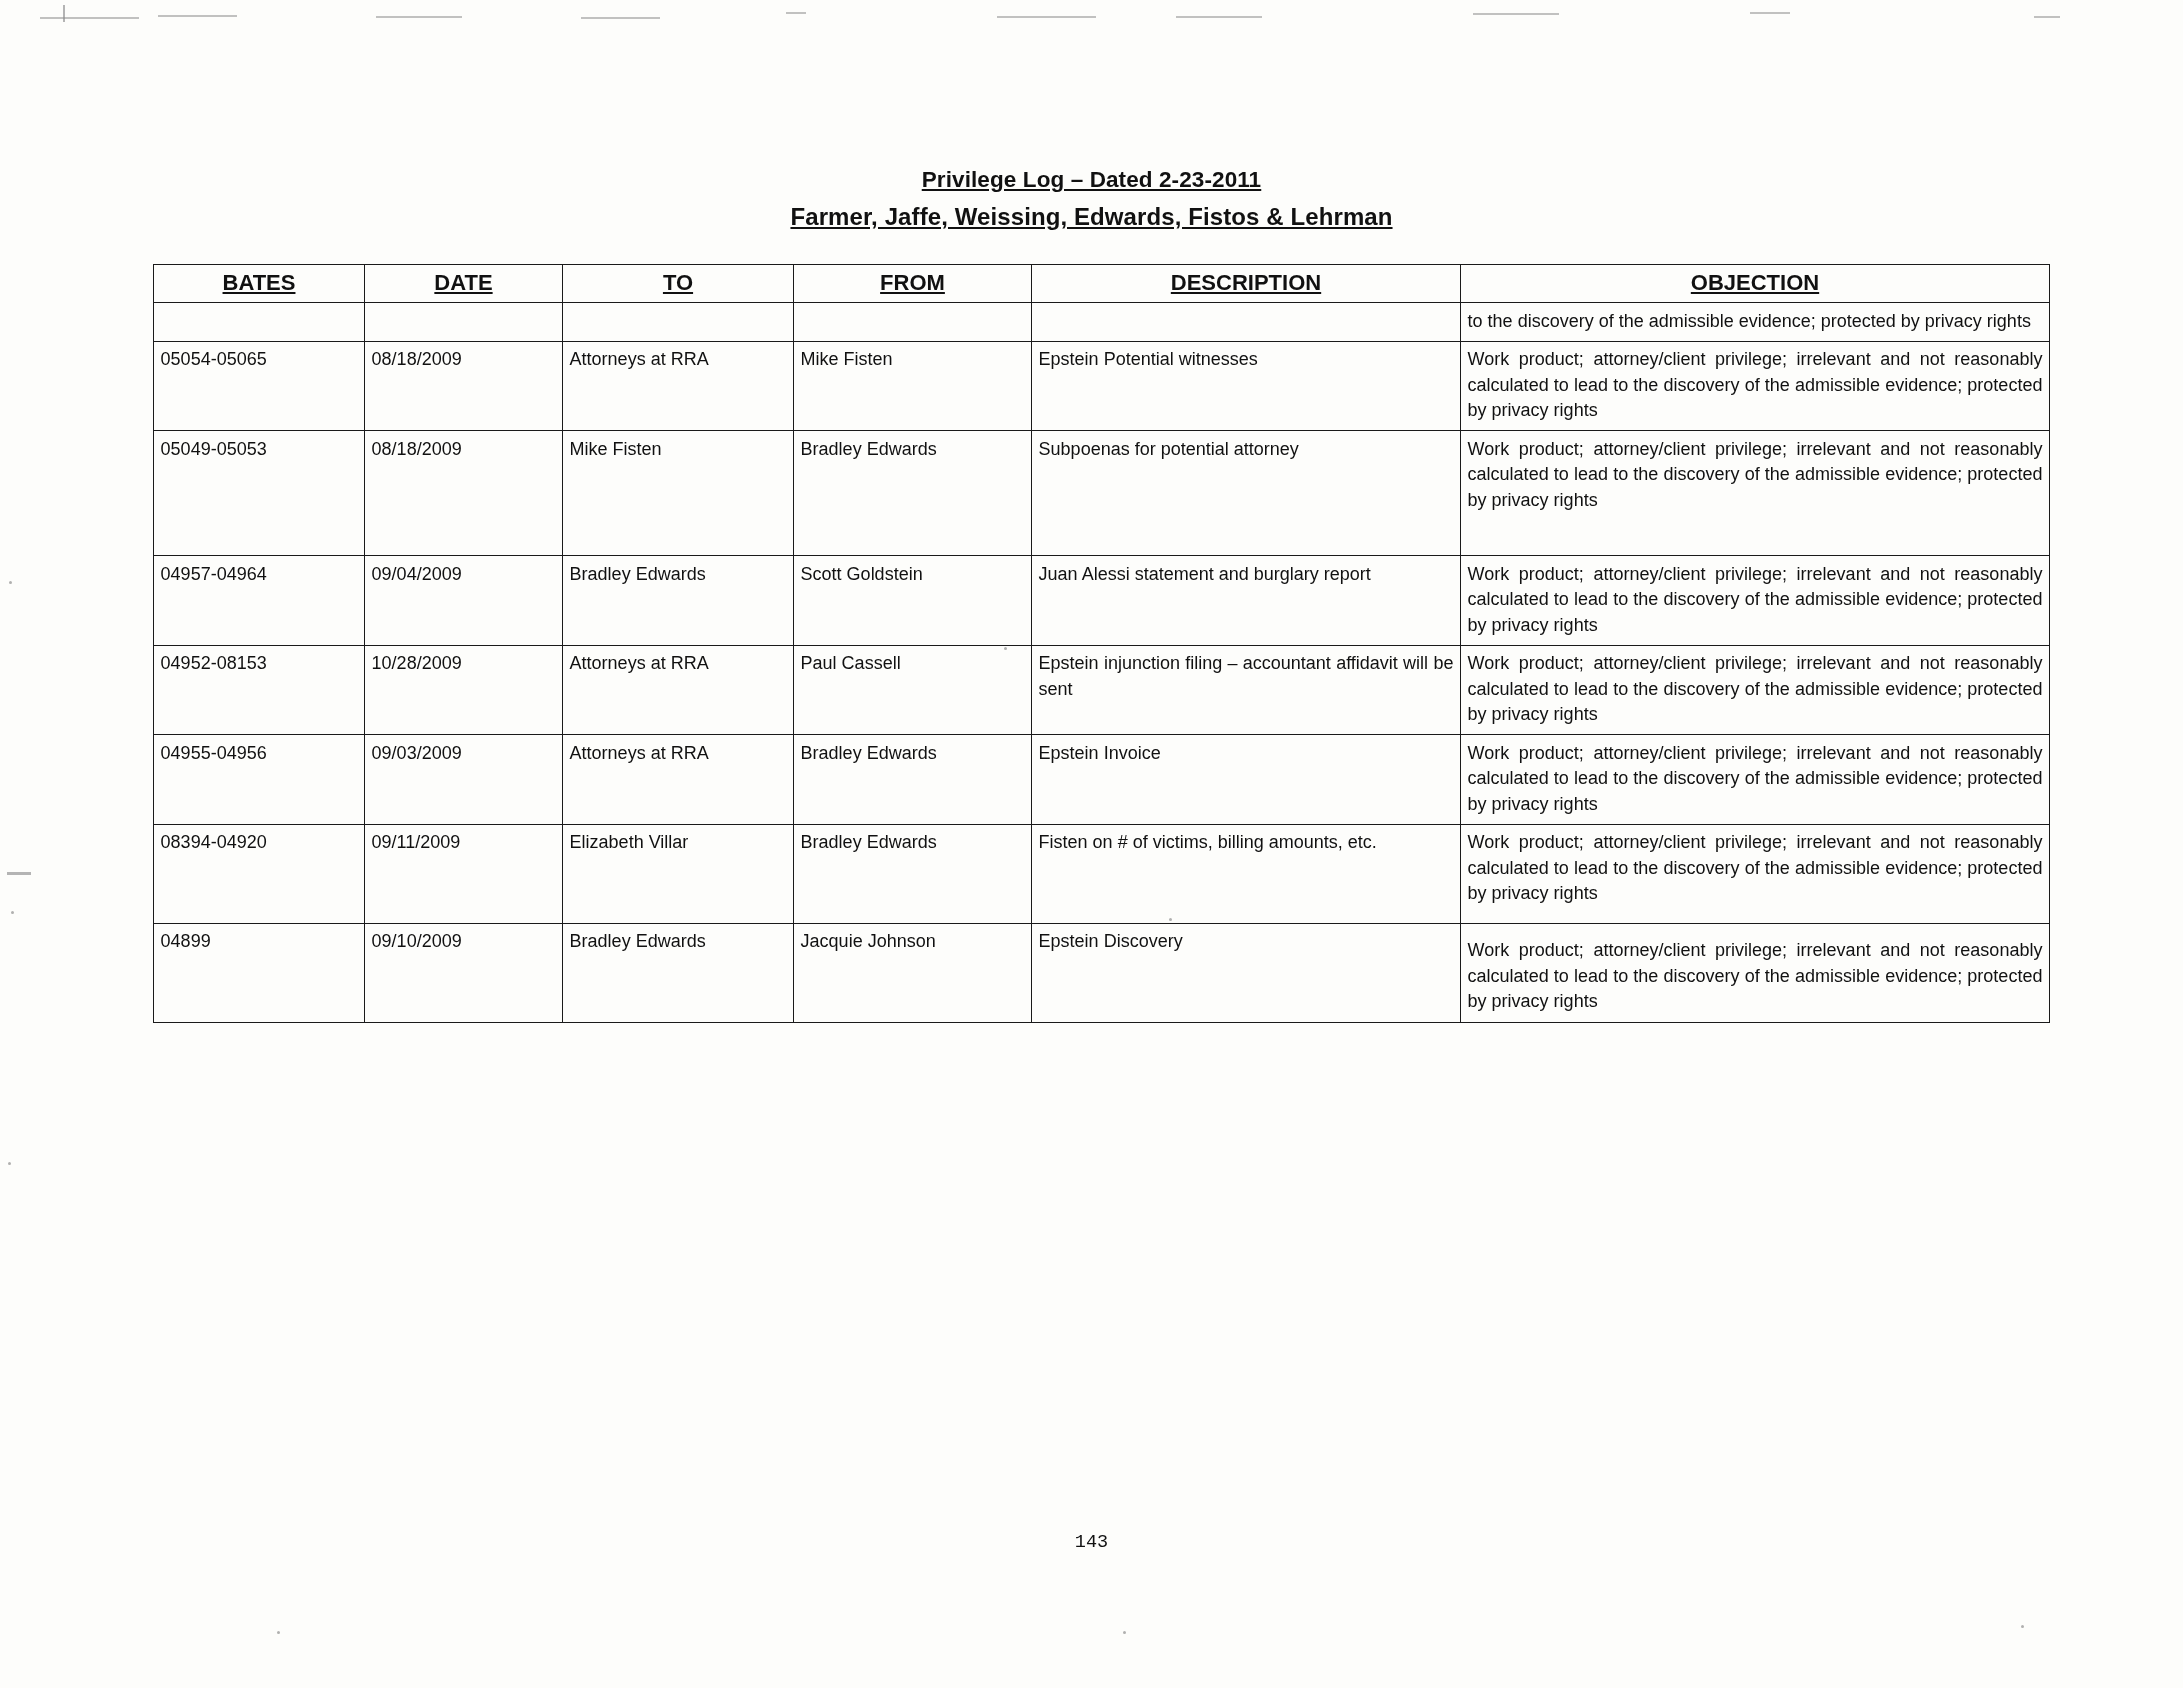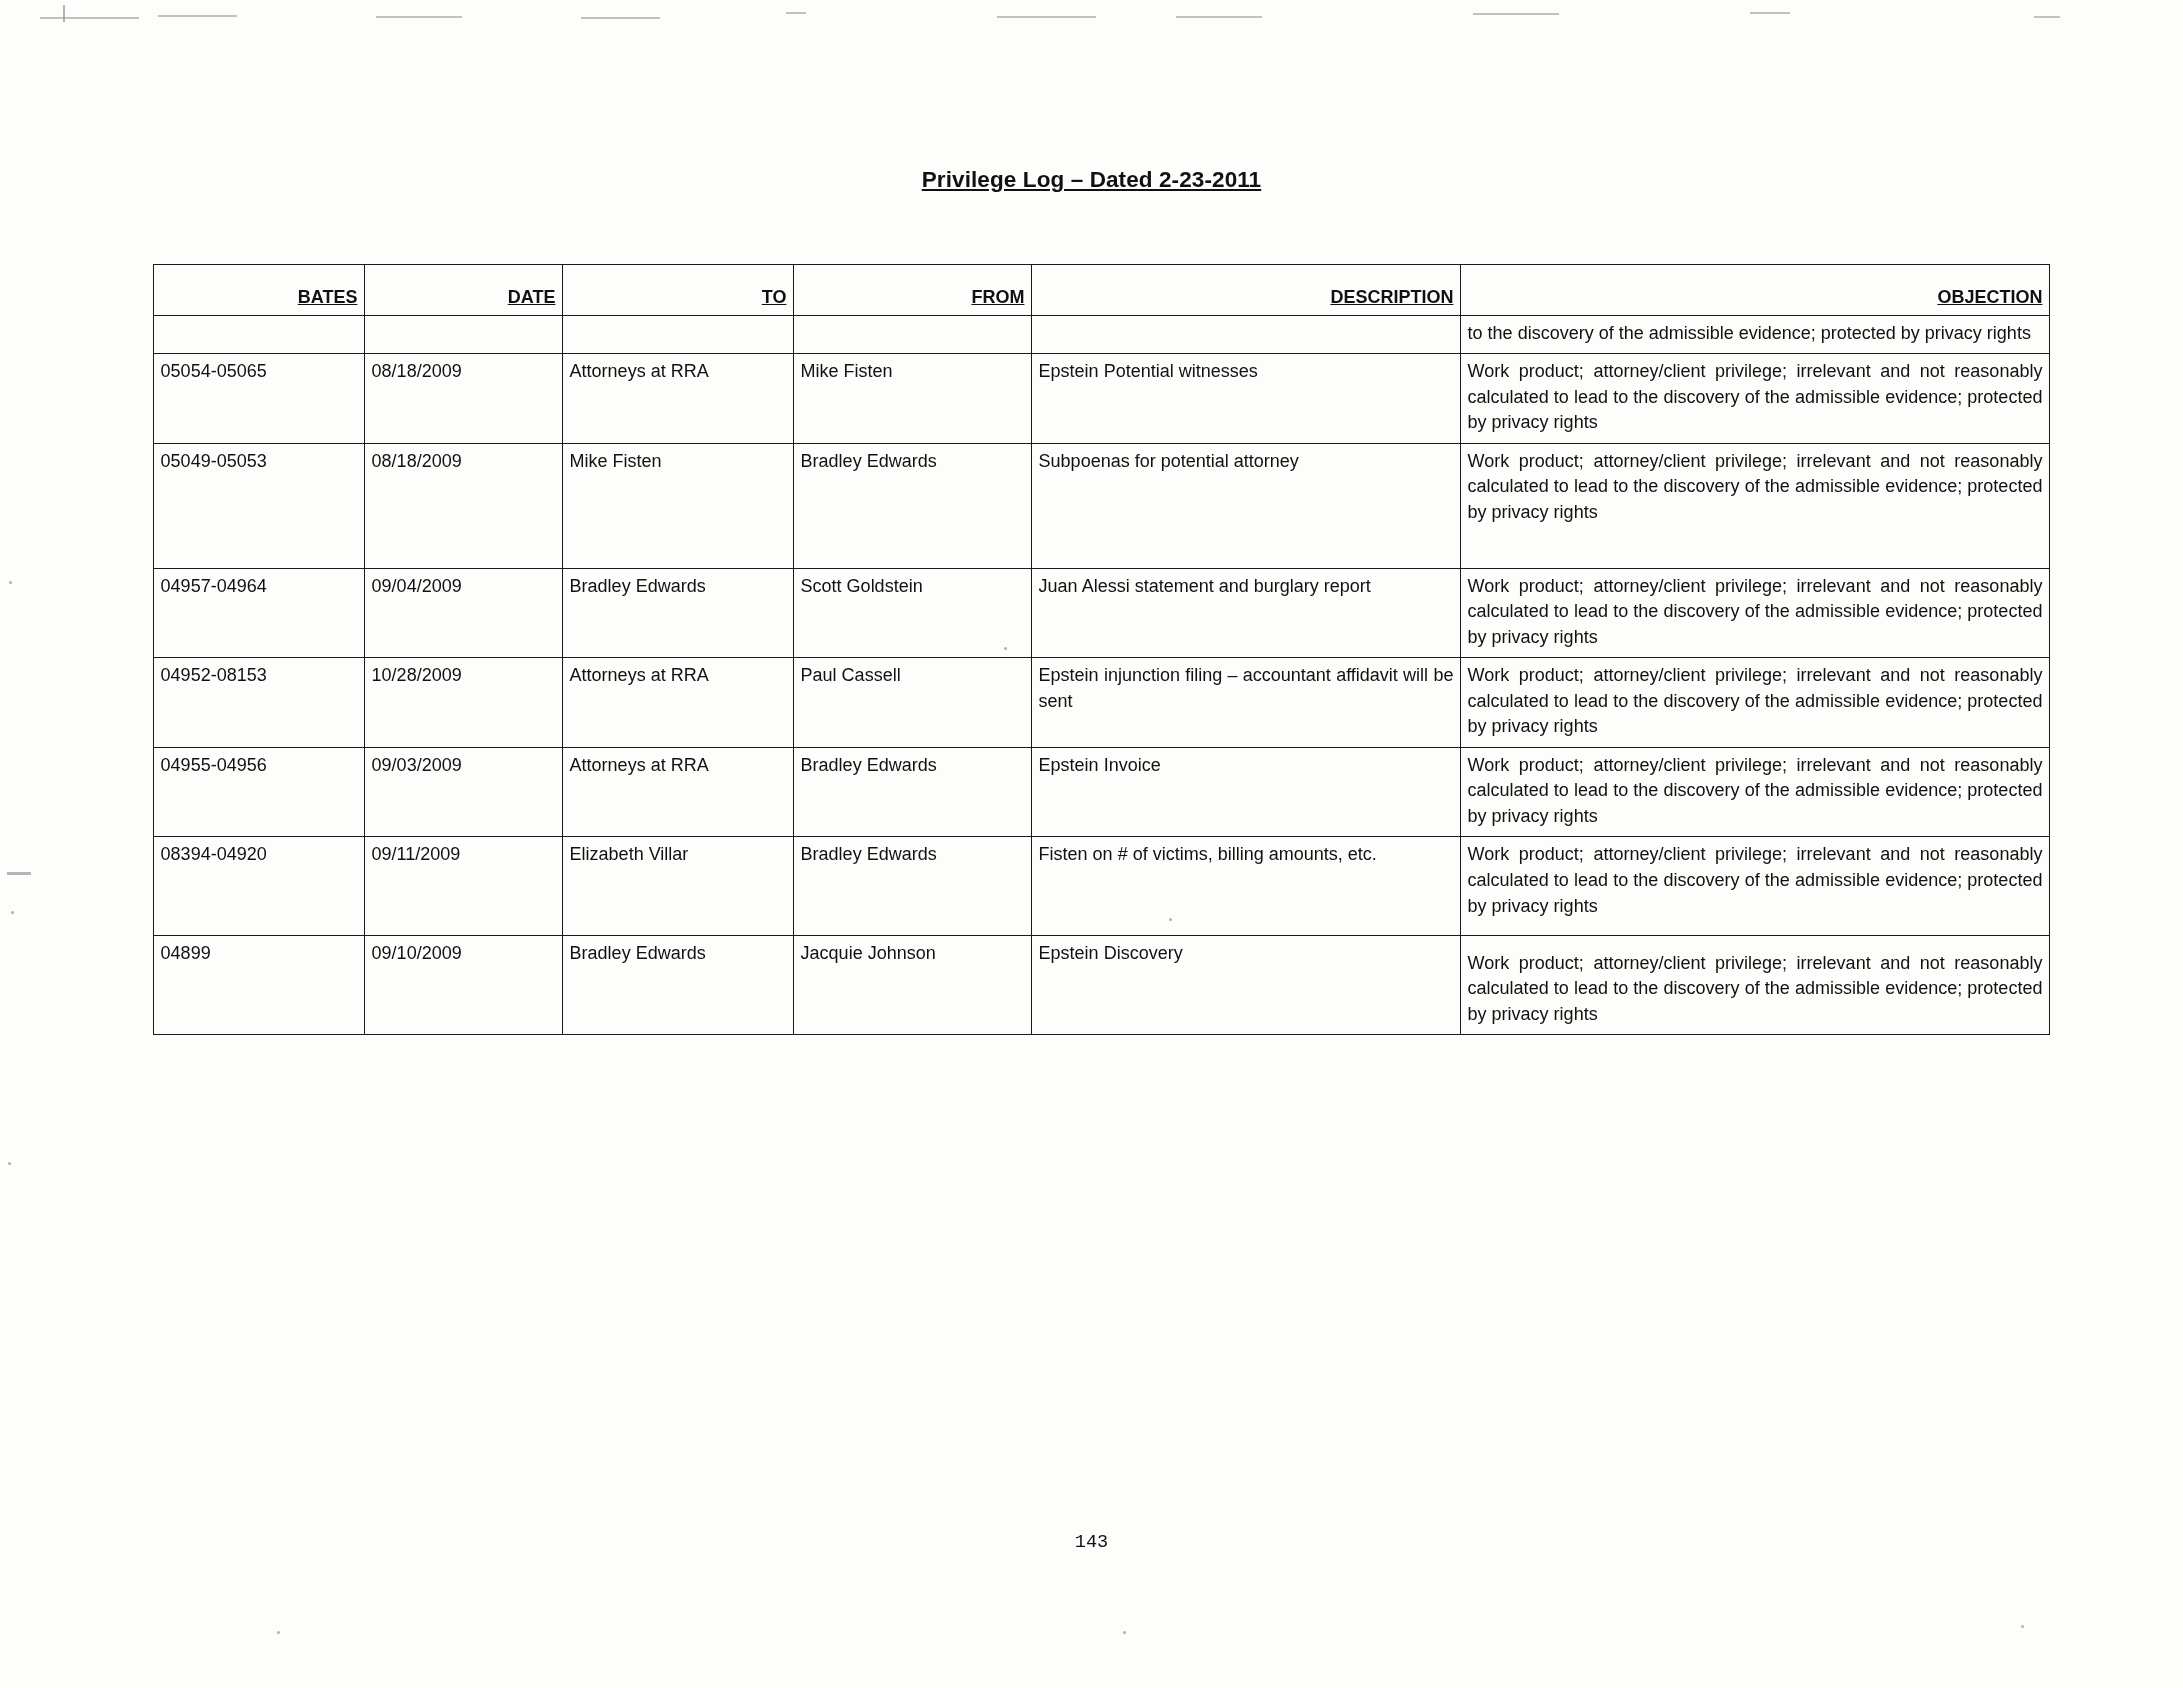--- a/index.html
+++ b/index.html
@@ -52,25 +52,25 @@
   table.privilege-log th,
   table.privilege-log td {
     border: 1.3px solid #1a1a1a;
     vertical-align: top;
     padding: 5.3px 6.6px 6.6px 6.6px;
     font-size: 18px;
     line-height: 1.42;
   }
   table.privilege-log th {
     font-weight: bold;
-    font-size: 18px;
+    font-size: 22px;
     text-decoration: underline;
-    padding-top: 20px;
+    padding-top: 2px;
     padding-bottom: 4px;
-    text-align: right;
+    text-align: center;
   }
   col.c-bates   { width: 211px; }
   col.c-date    { width: 198px; }
   col.c-to      { width: 231px; }
   col.c-from    { width: 238px; }
   col.c-desc    { width: 429px; }
   col.c-obj     { width: 589px; }
 
   td.desc, td.obj {
     text-align: justify;
@@ -132,20 +132,21 @@
   <div class="edge-tick" style="top:872px; left:6.6px; width:24px; height:2.6px;"></div>
   <div class="stray-dot" style="top:1162px; left:8px;"></div>
   <div class="stray-dot" style="top:1631px; left:277px;"></div>
   <div class="stray-dot" style="top:1631px; left:1123px;"></div>
   <div class="stray-dot" style="top:1625px; left:2021px;"></div>
   <div class="stray-dot" style="top:647px; left:1004px;"></div>
   <div class="stray-dot" style="top:918px; left:1169px;"></div>
 
   <div class="doc-title-block">
     <div class="doc-title-line">Privilege Log – Dated 2-23-2011</div><br>
+    <div class="doc-title-line second">Farmer, Jaffe, Weissing, Edwards, Fistos &amp; Lehrman</div>
   </div>
 
   <table class="privilege-log">
     <colgroup>
       <col class="c-bates">
         <col class="c-date">
         <col class="c-to">
       <col class="c-from">
         <col class="c-desc">
         <col class="c-obj">

